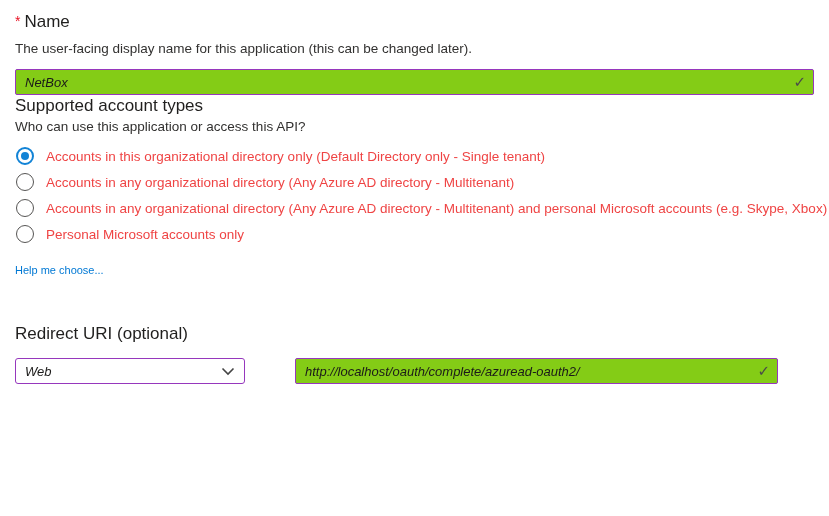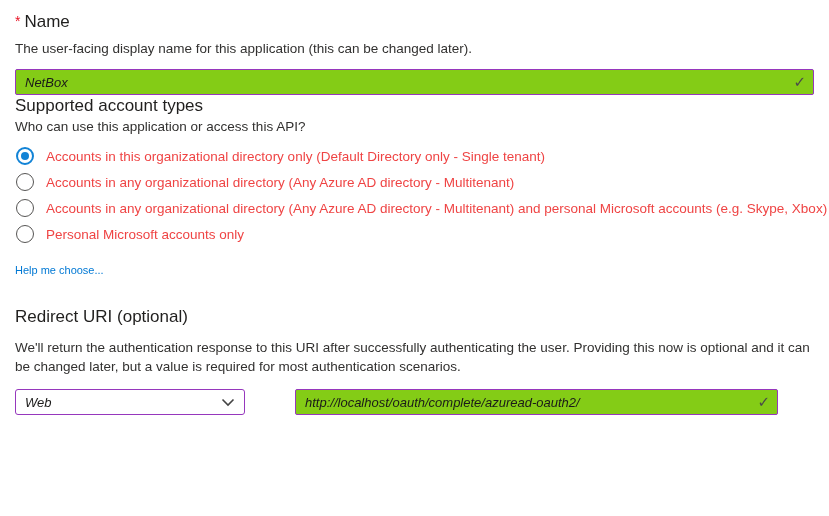--- a/index.html
+++ b/index.html
@@ -100,21 +100,21 @@
   .help-link {
     display: inline-block;
     margin-top: 17px;
     font-size: 11px;
     color: #0078d4;
     text-decoration: none;
     cursor: pointer;
   }
 
   
-  .redirect-title { margin-top: 28px; }
+  .redirect-title { margin-top: 45px; }
   .redirect-desc { margin-top: 10px; width: 800px; }
   .controls {
     margin-top: 13px;
     display: flex;
     align-items: center;
     gap: 13px;
   }
   .platform-select {
     width: 230px; height: 26px;
     border: 1.4px solid #9637bd;
@@ -169,21 +169,20 @@
       <span class="radio"></span>
       <span class="radio-label">Personal Microsoft accounts only</span>
     </div>
   </div>
 
   <a class="help-link" href="#">Help me choose...</a>
 
   
   <div class="section-title redirect-title">Redirect URI (optional)</div>
 
-  <div class="desc redirect-desc">We'll return the authentication response to this URI after successfully authenticating the user. Providing this now is optional and it can be changed later, but a value is required for most authentication scenarios.</div>
 
   <div class="controls">
     <div class="platform-select">
       <span>Web</span>
       <span class="chevron-icon">
         <svg width="14" height="9" viewBox="0 0 14 9">
             <polyline points="1.5,1.5 7,7 12.5,1.5" fill="none" stroke="#444444" stroke-width="1.6"></polyline>
           </svg>
       </span>
     </div>

